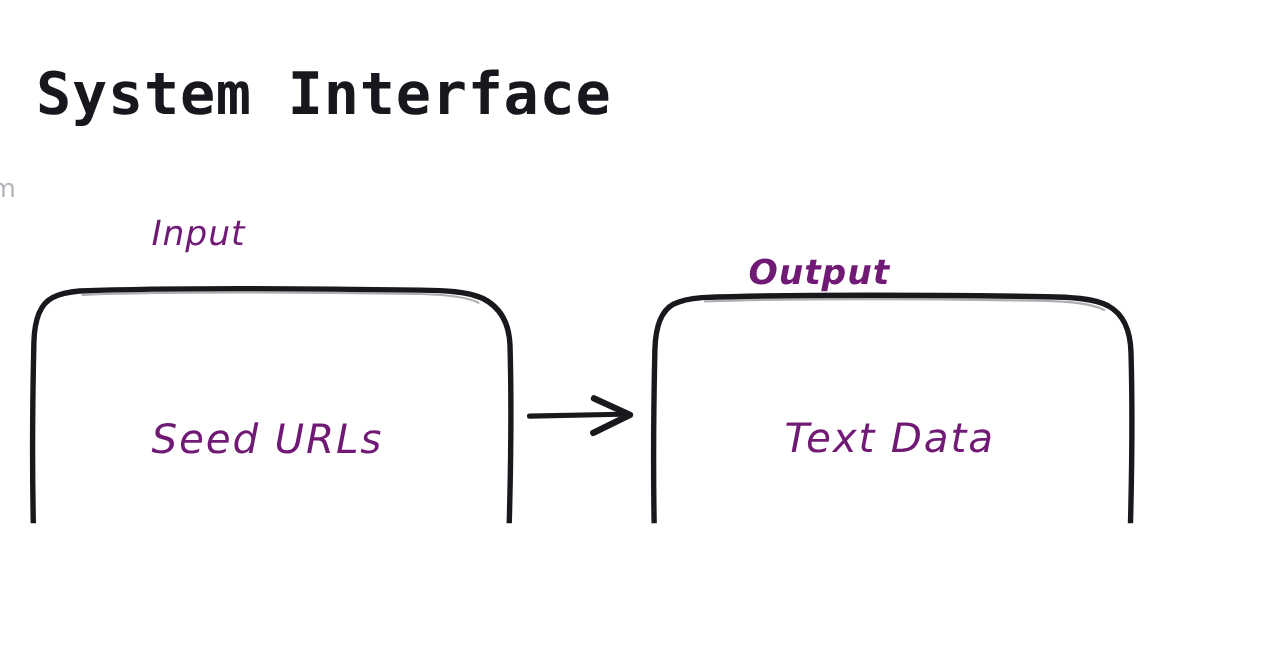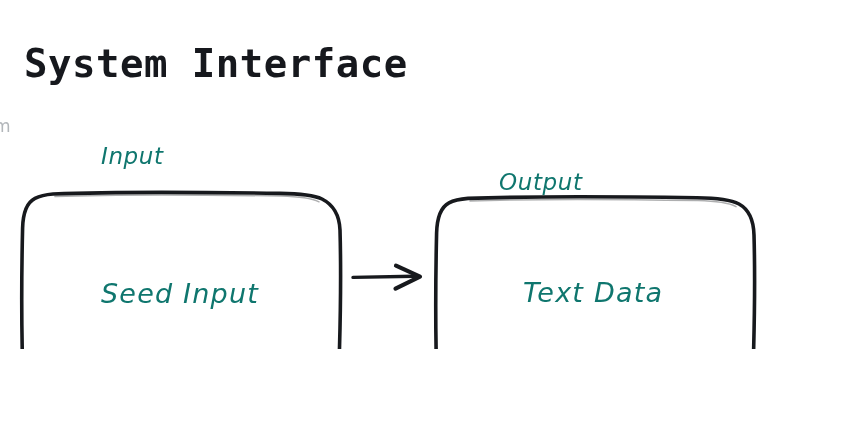--- a/index.html
+++ b/index.html
@@ -49,38 +49,38 @@
     left: 0;
     top: 0;
     width: 844px;
     height: 444px;
   }
 
   
   .hand {
     position: absolute;
     font-family: "DejaVu Sans", sans-serif;
-    color: #0f766e;
+    color: #701a75;
     white-space: pre;
   }
   .edge-label {
     font-size: 23px;
     line-height: 26px;
     font-style: italic;
     letter-spacing: 0.6px;
   }
   .node-label {
     font-size: 27px;
     line-height: 30px;
     font-style: italic;
     letter-spacing: 1.2px;
   }
 
   #label-input   { left: 101px; top: 143px; }
-  #label-output  { left: 499px; top: 169px; }
+  #label-output  { left: 499px; top: 169px; font-weight: bold; }
   #text-seed-urls{ left: 101px; top: 279px; }
   #text-text-data{ left: 523px; top: 278px; }
 </style>
 </head>
 <body>
 
 <div id="canvas">
 
   <div id="page-title">System Interface</div>
 
@@ -132,17 +132,17 @@
       <path d="M 353 277.4 L 414 276.2" fill="none" stroke="#17191d" stroke-width="3.4" stroke-linecap="round"></path>
 
       <path d="M 396 265.6 L 420 276.6 L 395.5 288.6" fill="none" stroke="#17191d" stroke-width="4.2" stroke-linecap="round" stroke-linejoin="round"></path>
     </g>
   </svg>
 
   <div class="hand edge-label" id="label-input">Input</div>
 
   <div class="hand edge-label" id="label-output">Output</div>
 
-  <div class="hand node-label" id="text-seed-urls">Seed Input</div>
+  <div class="hand node-label" id="text-seed-urls">Seed URLs</div>
 
   <div class="hand node-label" id="text-text-data">Text Data</div>
 
 </div>
 
 </body></html>

